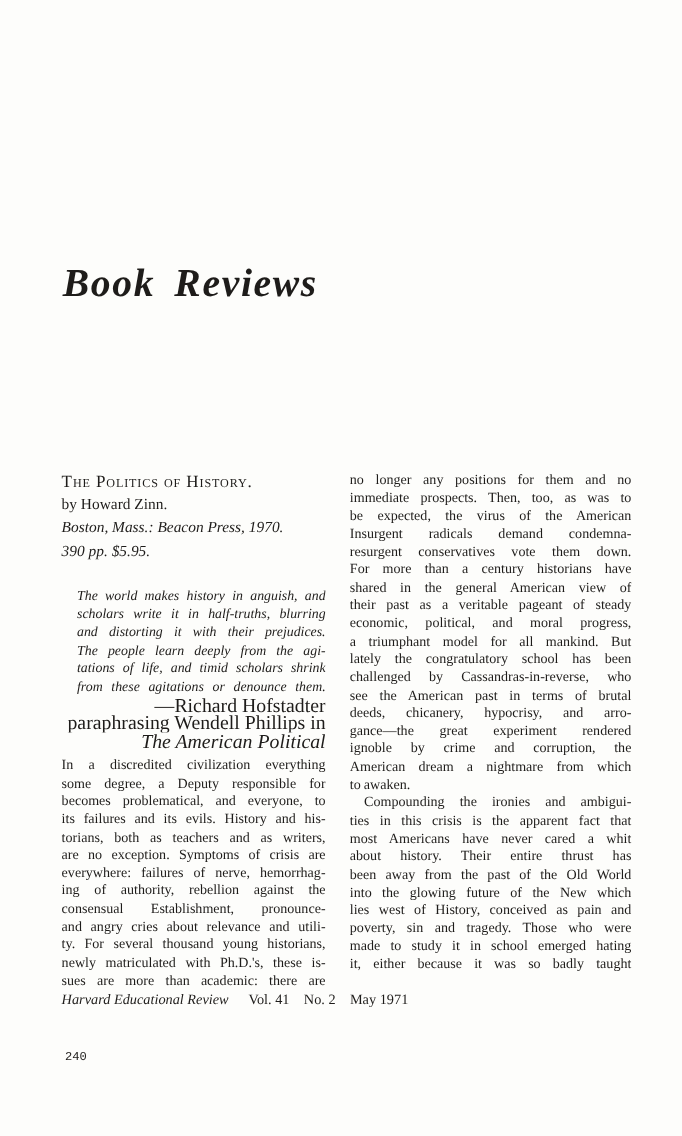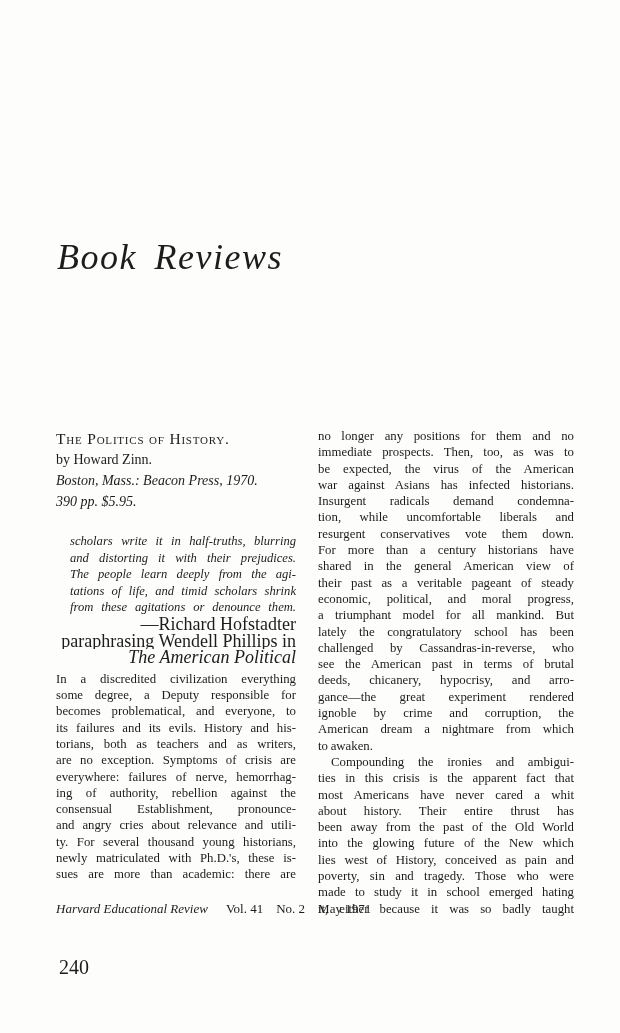--- a/index.html
+++ b/index.html
@@ -11,21 +11,21 @@
     font-family: "Liberation Serif", serif;
     color: #1e1c1a;
     overflow: hidden;
   }
   .page-title {
     position: absolute;
     left: 57px;
     top: 236px;
     margin: 0;
     font-size: 36px;
-    font-weight: 400;
+    font-weight: 700;
     font-style: italic;
     letter-spacing: 1.5px;
     word-spacing: 7px;
   }
   .col { position: absolute; top: 428px; }
   .col-left  { left: 56px;  width: 240px; }
   .col-right { left: 318px; width: 256px; }
 
   .book-info { font-size: 14px; line-height: 21px; margin-bottom: 21px; }
   .book-title { font-variant: small-caps; font-size: 15.5px; letter-spacing: 0.8px; }
@@ -73,39 +73,41 @@
     display: flex;
     align-items: center;
   }
   .journal-name { font-style: italic; margin-right: 18px; }
   .journal-vol, .journal-no { margin-right: 13px; }
 
   .page-number {
     position: absolute;
     left: 59px;
     top: 956px;
-    font-size: 20px;
+    font-size: 11px;
+    font-family: Liberation Mono, monospace;
   }
 </style>
 </head>
 <body>
 
 <div class="page">
 
   <h1 class="page-title">Book Reviews</h1>
 
   <div class="col col-left">
     <div class="book-info">
       <div class="book-title">The Politics of History.</div>
       <div class="book-author">by Howard Zinn.</div>
       <div class="book-publisher">Boston, Mass.: Beacon Press, 1970.</div>
       <div class="book-pages">390 pp. $5.95.</div>
     </div>
 
     <blockquote class="quote jlines">
+        <div class="tline">The world makes history in anguish, and</div>
         <div class="tline">scholars write it in half-truths, blurring</div>
         <div class="tline">and distorting it with their prejudices.</div>
         <div class="tline">The people learn deeply from the agi-</div>
         <div class="tline">tations of life, and timid scholars shrink</div>
         <div class="tline">from these agitations or denounce them.</div>
       </blockquote>
 
     <div class="attribution">
         <div class="tline">—Richard Hofstadter</div>
         <div class="tline">paraphrasing Wendell Phillips in</div>
@@ -127,23 +129,21 @@
         <div class="tline">newly matriculated with Ph.D.'s, these is-</div>
         <div class="tline">sues are more than academic: there are</div>
       </div>
   </div>
 
   <div class="col col-right">
     <div class="body-para jlines endshort">
         <div class="tline">no longer any positions for them and no</div>
         <div class="tline">immediate prospects. Then, too, as was to</div>
         <div class="tline">be expected, the virus of the American</div>
-        <div class="tline">war against Asians has infected historians.</div>
         <div class="tline">Insurgent radicals demand condemna-</div>
-        <div class="tline">tion, while uncomfortable liberals and</div>
         <div class="tline">resurgent conservatives vote them down.</div>
         <div class="tline">For more than a century historians have</div>
         <div class="tline">shared in the general American view of</div>
         <div class="tline">their past as a veritable pageant of steady</div>
         <div class="tline">economic, political, and moral progress,</div>
         <div class="tline">a triumphant model for all mankind. But</div>
         <div class="tline">lately the congratulatory school has been</div>
         <div class="tline">challenged by Cassandras-in-reverse, who</div>
         <div class="tline">see the American past in terms of brutal</div>
         <div class="tline">deeds, chicanery, hypocrisy, and arro-</div>

